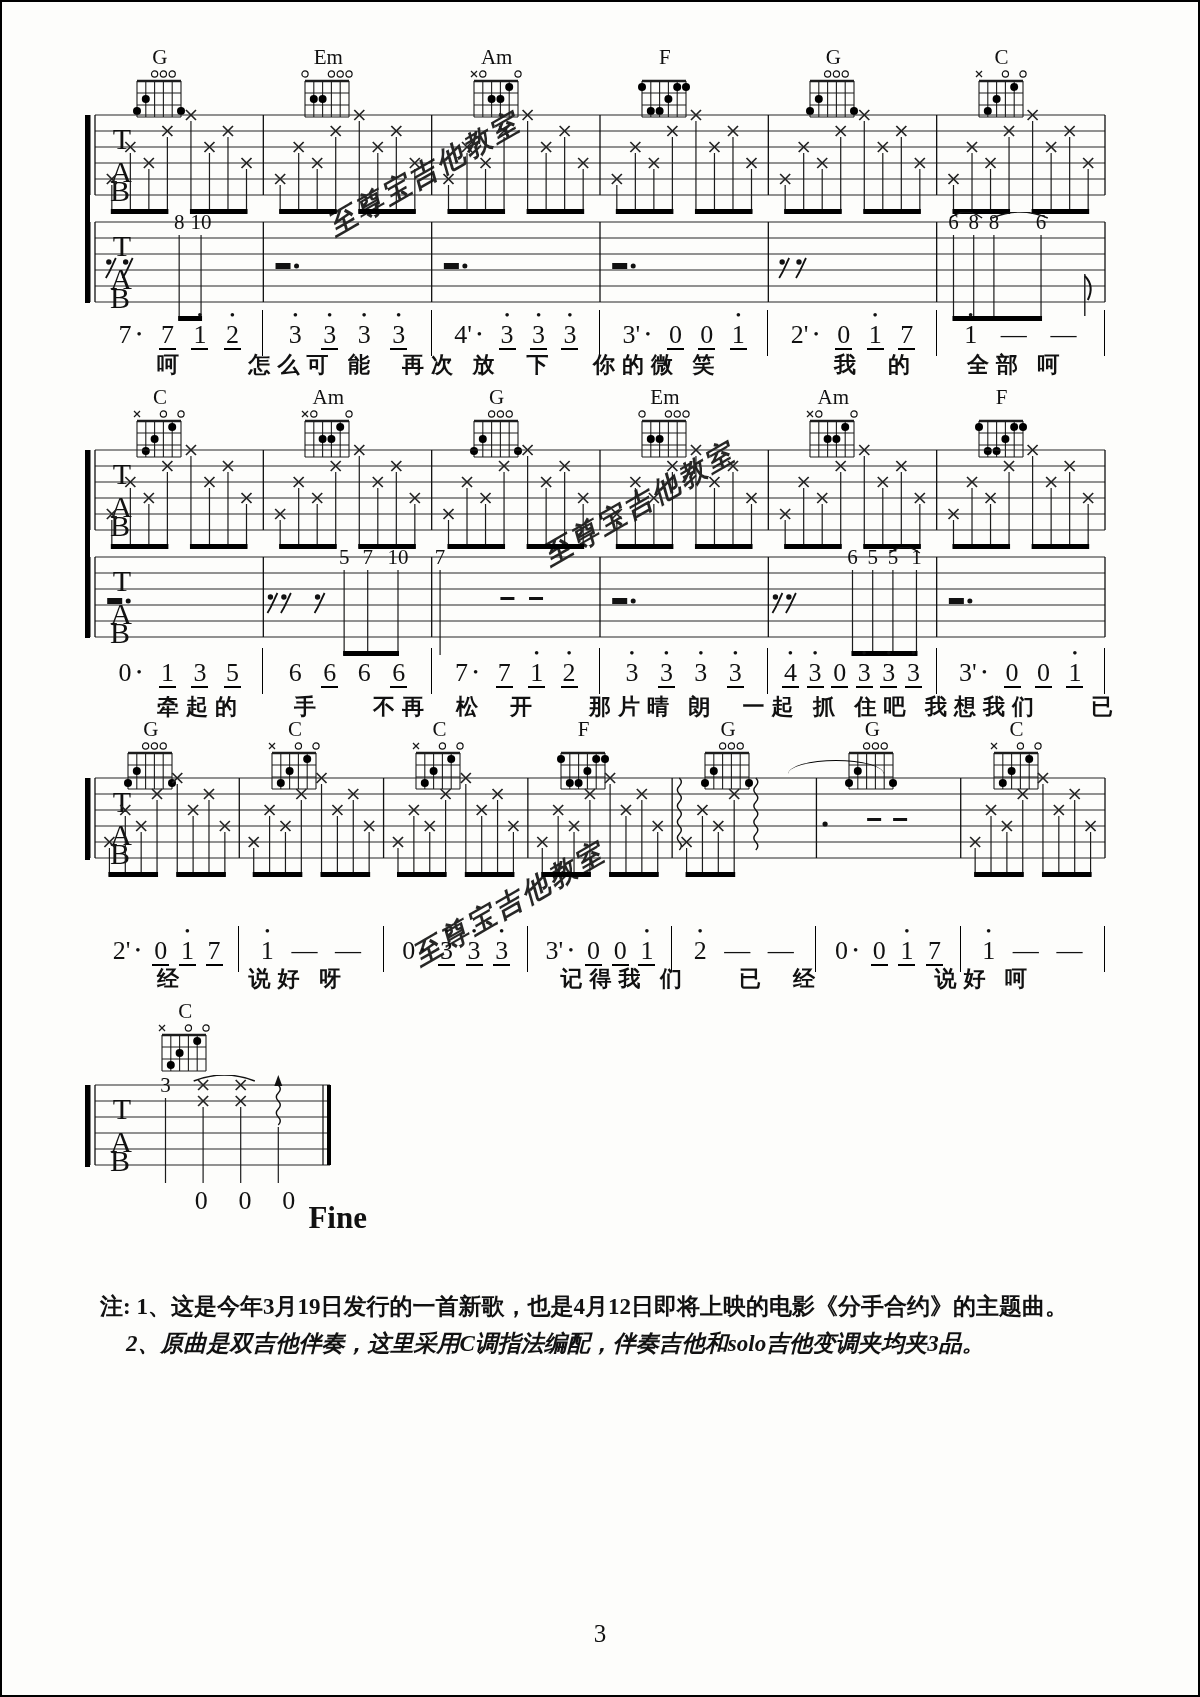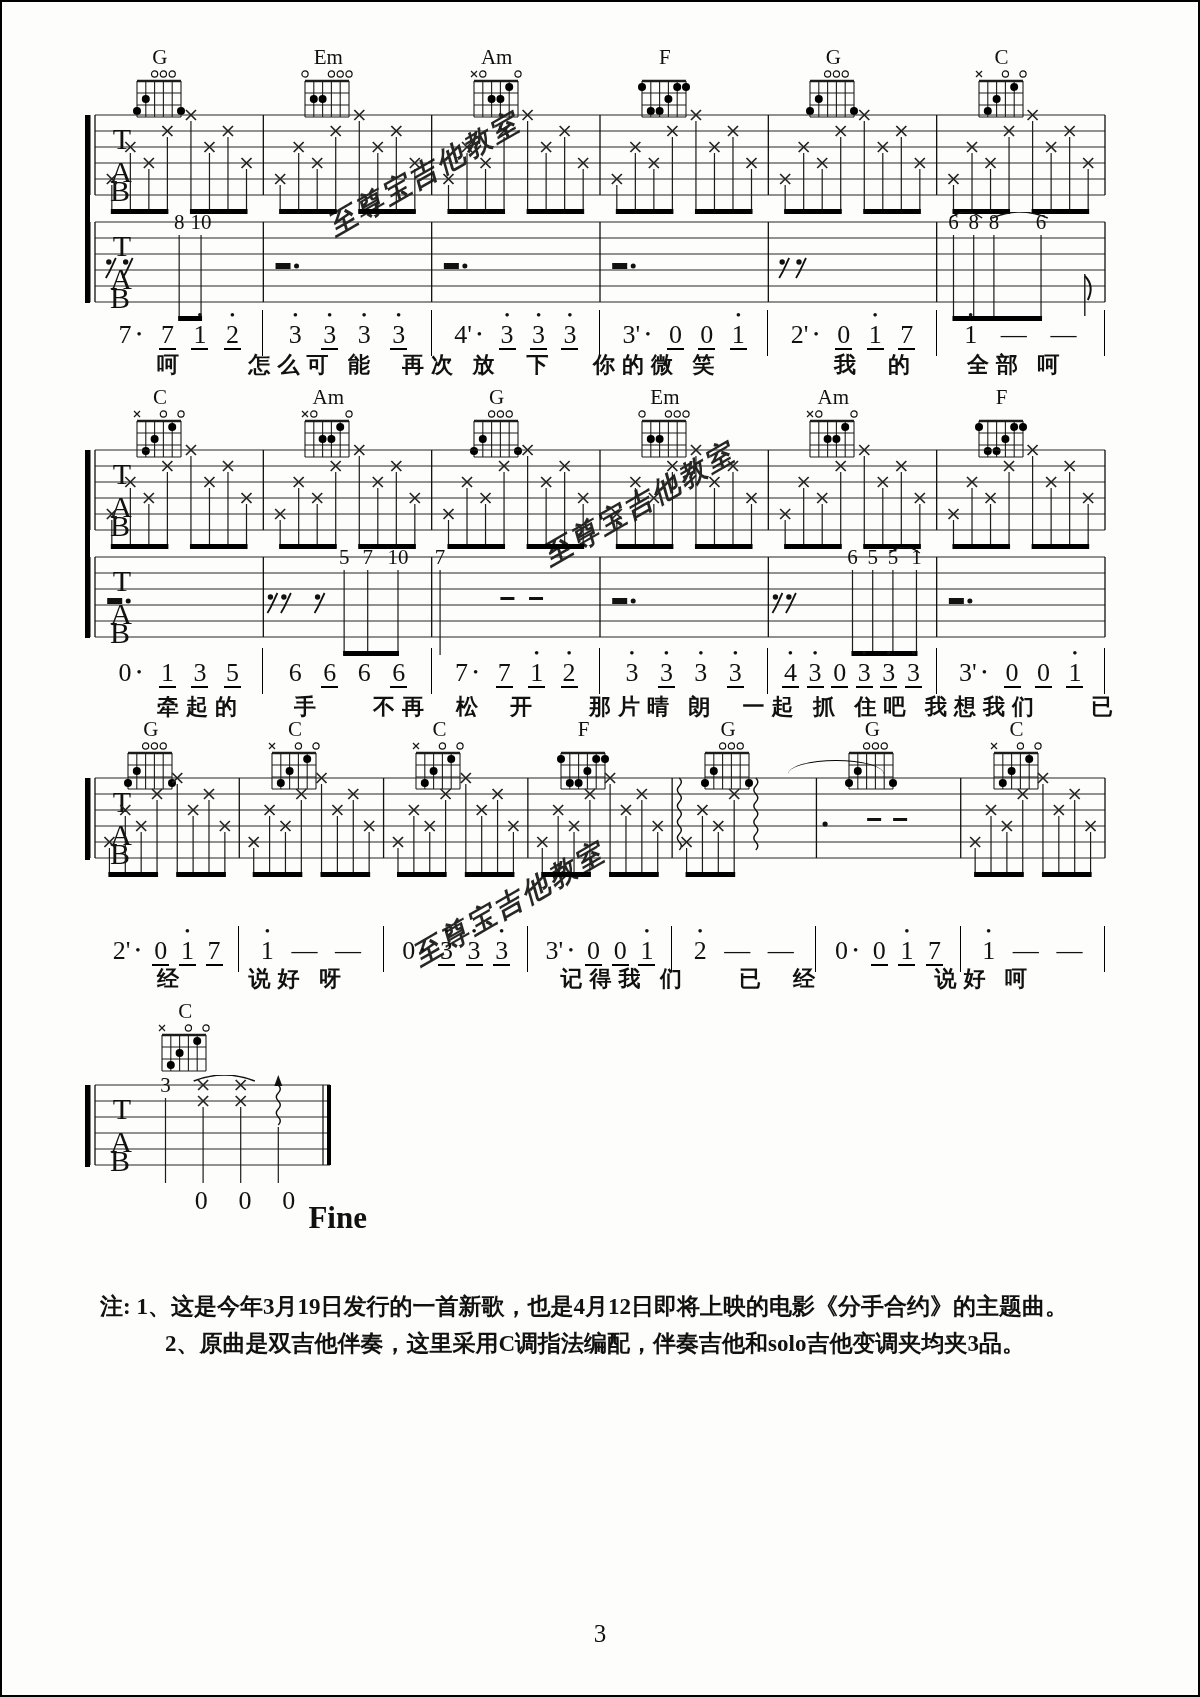--- a/index.html
+++ b/index.html
@@ -18,21 +18,21 @@
   .jianpu.noborder .jp-measure{border-right:none;}
   .tok{display:flex;flex-direction:column;align-items:center;font-size:26px;line-height:26px;}
   .tok .oct{height:11px;font-size:15px;line-height:10px;}
   .tok .body{padding:0 2px;line-height:27px;display:flex;align-items:center;}
   .tok.u .body{border-bottom:2.2px solid #000;}
   .tok .dd{font-size:15px;margin-left:5px;}
   .lyrics{position:absolute;left:95px;width:1080px;padding-left:62px;white-space:pre;
           font-size:22px;letter-spacing:7px;font-weight:bold;}
   .fine{position:absolute;left:207px;top:1200px;width:160px;text-align:right;font-size:31px;font-weight:bold;}
   .notes{position:absolute;left:100px;top:1288px;width:1020px;font-size:23px;line-height:37px;font-weight:bold;}
-  .notes .l2{margin-left:65px;}
+  .notes .l2{margin-left:26px;font-style:italic;}
   .attr{position:absolute;left:180px;top:1412px;width:1020px;text-align:center;
         font-size:25px;line-height:36px;font-weight:bold;}
   .pagenum{position:absolute;left:0;top:1620px;width:100%;text-align:center;font-size:25px;}
   .tie{position:absolute;border-top:1.6px solid #000;border-radius:50% 50% 0 0/100% 100% 0 0;
        width:96px;height:13px;left:788px;top:760px;}
 </style>
 </head>
 <body>
 
 <div class="page">

